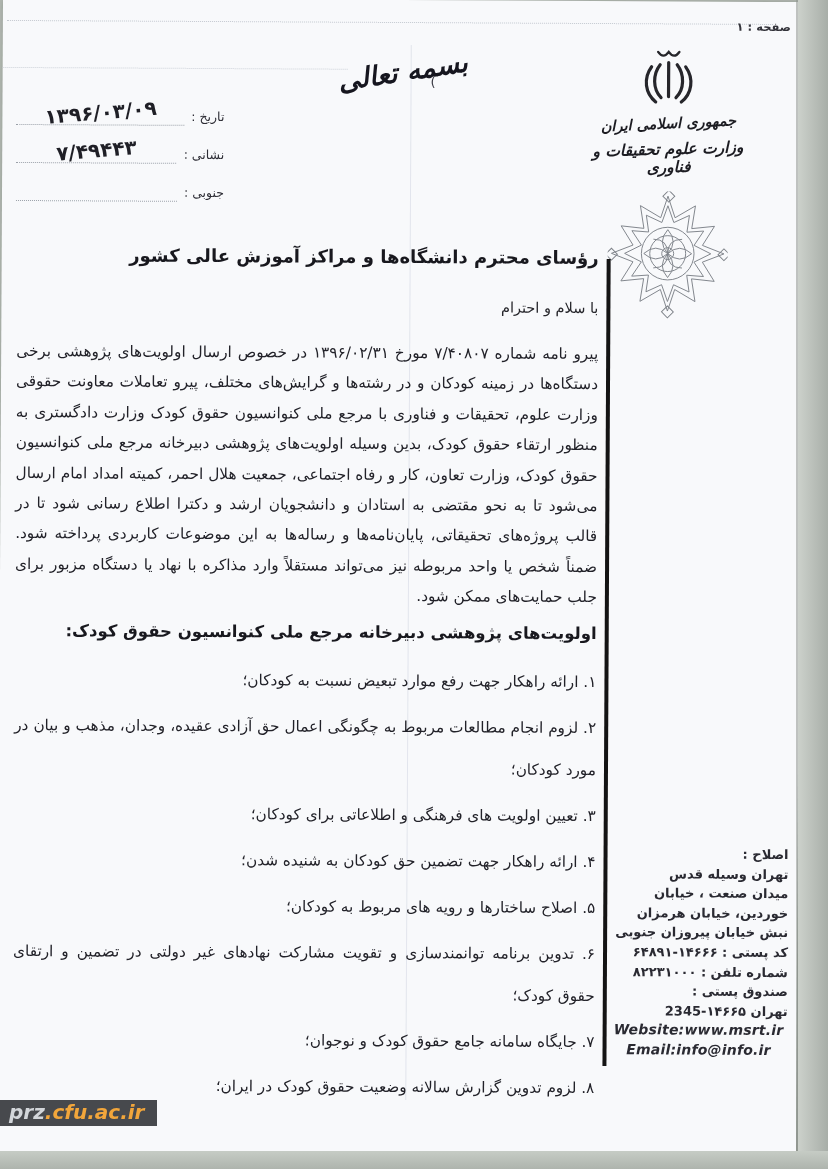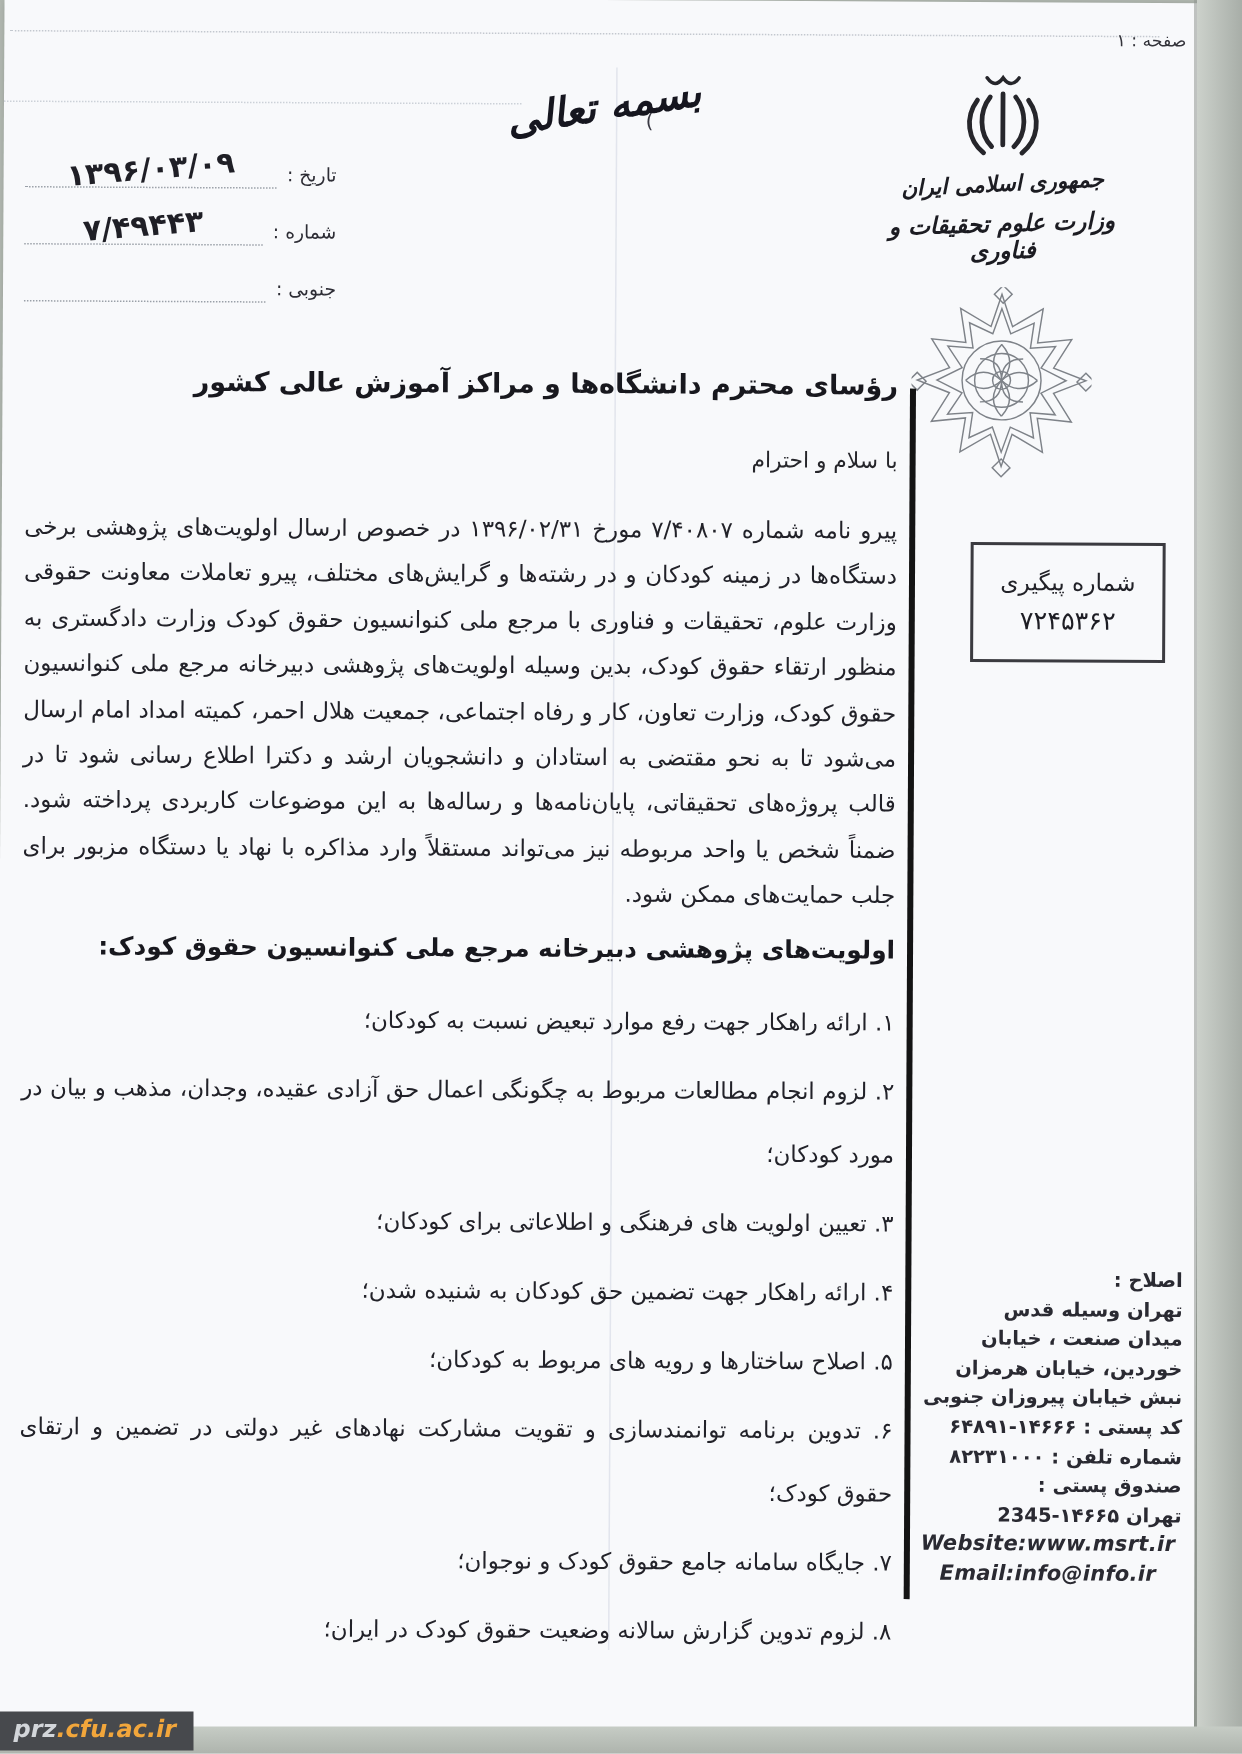--- a/index.html
+++ b/index.html
@@ -23,21 +23,21 @@
     position:absolute;right:0;top:0;width:30px;height:1169px;
     background:linear-gradient(to right,#ccd1cb,#a8aea8);
   }
   .edge-line{
     position:absolute;left:796px;top:0;width:2px;height:1160px;background:#8f958f;opacity:.55;
   }
   .fold-v{position:absolute;left:408px;top:45px;width:1px;height:1055px;background:rgba(150,160,185,.22);}
   .dots-top{position:absolute;left:4px;top:22px;width:766px;border-top:1px dotted #c3c8cf;}
   .dots-top2{position:absolute;left:0px;top:69px;width:345px;border-top:1px dotted #ccd1d8;}
 
-  .page-label{position:absolute;left:708px;top:18px;width:80px;direction:rtl;font-size:11.5px;color:#33333a;}
+  .page-label{position:absolute;left:708px;top:18px;width:80px;direction:rtl;font-size:11.5px;color:#33333a;font-weight:bold;}
 
   
   .letterhead{position:absolute;left:566px;top:42px;width:200px;text-align:center;}
   .emblem{width:74px;height:66px;margin:0 auto;display:block;}
   .lh-country{font-size:14.5px;font-style:italic;font-weight:bold;transform:rotate(-3deg);margin-top:6px;direction:rtl;color:#1c1c22;}
   .lh-ministry{font-size:15.5px;font-style:italic;font-weight:bold;transform:rotate(-2deg);margin-top:9px;direction:rtl;color:#1c1c22;}
 
   .besmele{
     position:absolute;left:330px;top:56px;width:140px;
     font-size:27px;font-style:italic;font-weight:bold;color:#16161f;
@@ -75,22 +75,22 @@
   .pri-list{margin-top:14px;}
   .pri-item{font-size:15.3px;line-height:42px;text-align:justify;text-align-last:right;margin-bottom:4px;color:#222229;}
 
   
   .address{position:absolute;left:612px;top:843px;width:178px;direction:rtl;text-align:right;
     font-size:13px;font-weight:bold;line-height:19.6px;color:#2a2a32;}
   .address .latin{direction:ltr;text-align:center;font-style:italic;font-size:14px;letter-spacing:.2px;}
 
   
   .watermark{
-    position:absolute;left:0;top:1141px;background:#47494d;
-    padding:3px 12px 5px 9px;font-style:italic;font-weight:bold;font-size:16px;line-height:18px;
+    position:absolute;left:0;top:1100px;background:#47494d;
+    padding:3px 12px 5px 9px;font-style:italic;font-weight:bold;font-size:20px;line-height:18px;
   }
   .wm-prefix{color:#d3d6da;}
   .wm-suffix{color:#f2a63b;}
 </style>
 </head>
 <body>
 
 <div class="paper">
   <div class="dots-top"></div>
   <div class="dots-top2"></div>
@@ -115,21 +115,21 @@
 
   <div class="besmele">بسمه تعالی</div>
   <div class="ink-mark">(</div>
 
   <div class="meta">
     <div class="meta-row">
       <span class="meta-label">تاریخ :</span>
       <span class="meta-value-wrap"><span class="meta-value">۱۳۹۶/۰۳/۰۹</span></span>
     </div>
     <div class="meta-row">
-      <span class="meta-label">شماره :</span>
+      <span class="meta-label">نشانی :</span>
       <span class="meta-value-wrap"><span class="meta-value">۷/۴۹۴۴۳</span></span>
     </div>
     <div class="meta-row">
       <span class="meta-label">جنوبی :</span>
       <span class="meta-value-wrap"><span class="meta-value"></span></span>
     </div>
   </div>
 
   <div class="ornament">
     <svg viewBox="0 0 100 112" width="120" height="134">
@@ -147,24 +147,20 @@
         <rect x="47" y="0" width="7" height="7" transform="rotate(45 50 4)"></rect>
         <rect x="47" y="97" width="7" height="7" transform="rotate(45 50 100)"></rect>
         <rect x="0" y="49" width="7" height="7" transform="rotate(45 3 52)"></rect>
         <rect x="94" y="49" width="7" height="7" transform="rotate(45 97 52)"></rect>
       </g>
     </svg>
   </div>
 
   <div class="vrule"></div>
 
-  <div class="tracking-box">
-    <div class="tracking-label">شماره پیگیری</div>
-    <div class="tracking-value">۷۲۴۵۳۶۲</div>
-  </div>
 
   <div class="main">
     <div class="title">رؤسای محترم دانشگاه‌ها و مراکز آموزش عالی کشور</div>
     <div class="salutation">با سلام و احترام</div>
     <div class="body-par">پیرو نامه شماره ۷/۴۰۸۰۷ مورخ ۱۳۹۶/۰۲/۳۱ در خصوص ارسال اولویت‌های پژوهشی برخی دستگاه‌ها در زمینه کودکان و در رشته‌ها و گرایش‌های مختلف، پیرو تعاملات معاونت حقوقی وزارت علوم، تحقیقات و فناوری با مرجع ملی کنوانسیون حقوق کودک وزارت دادگستری به منظور ارتقاء حقوق کودک، بدین وسیله اولویت‌های پژوهشی دبیرخانه مرجع ملی کنوانسیون حقوق کودک، وزارت تعاون، کار و رفاه اجتماعی، جمعیت هلال احمر، کمیته امداد امام ارسال می‌شود تا به نحو مقتضی به استادان و دانشجویان ارشد و دکترا اطلاع رسانی شود تا در قالب پروژه‌های تحقیقاتی، پایان‌نامه‌ها و رساله‌ها به این موضوعات کاربردی پرداخته شود. ضمناً شخص یا واحد مربوطه نیز می‌تواند مستقلاً وارد مذاکره با نهاد یا دستگاه مزبور برای جلب حمایت‌های ممکن شود.</div>
     <div class="pri-heading">اولویت‌های پژوهشی دبیرخانه مرجع ملی کنوانسیون حقوق کودک:</div>
     <div class="pri-list">
       <div class="pri-item">۱. ارائه راهکار جهت رفع موارد تبعیض نسبت به کودکان؛</div>
       <div class="pri-item">۲. لزوم انجام مطالعات مربوط به چگونگی اعمال حق آزادی عقیده، وجدان، مذهب و بیان در مورد کودکان؛</div>
       <div class="pri-item">۳. تعیین اولویت های فرهنگی و اطلاعاتی برای کودکان؛</div>

